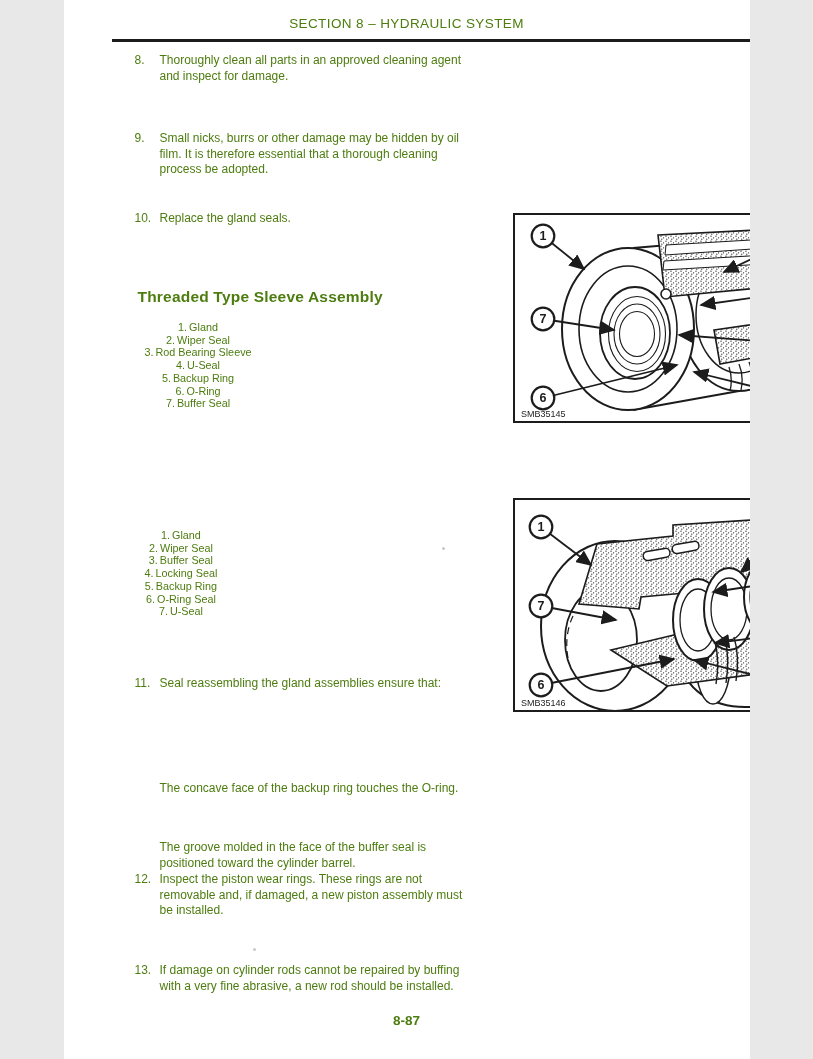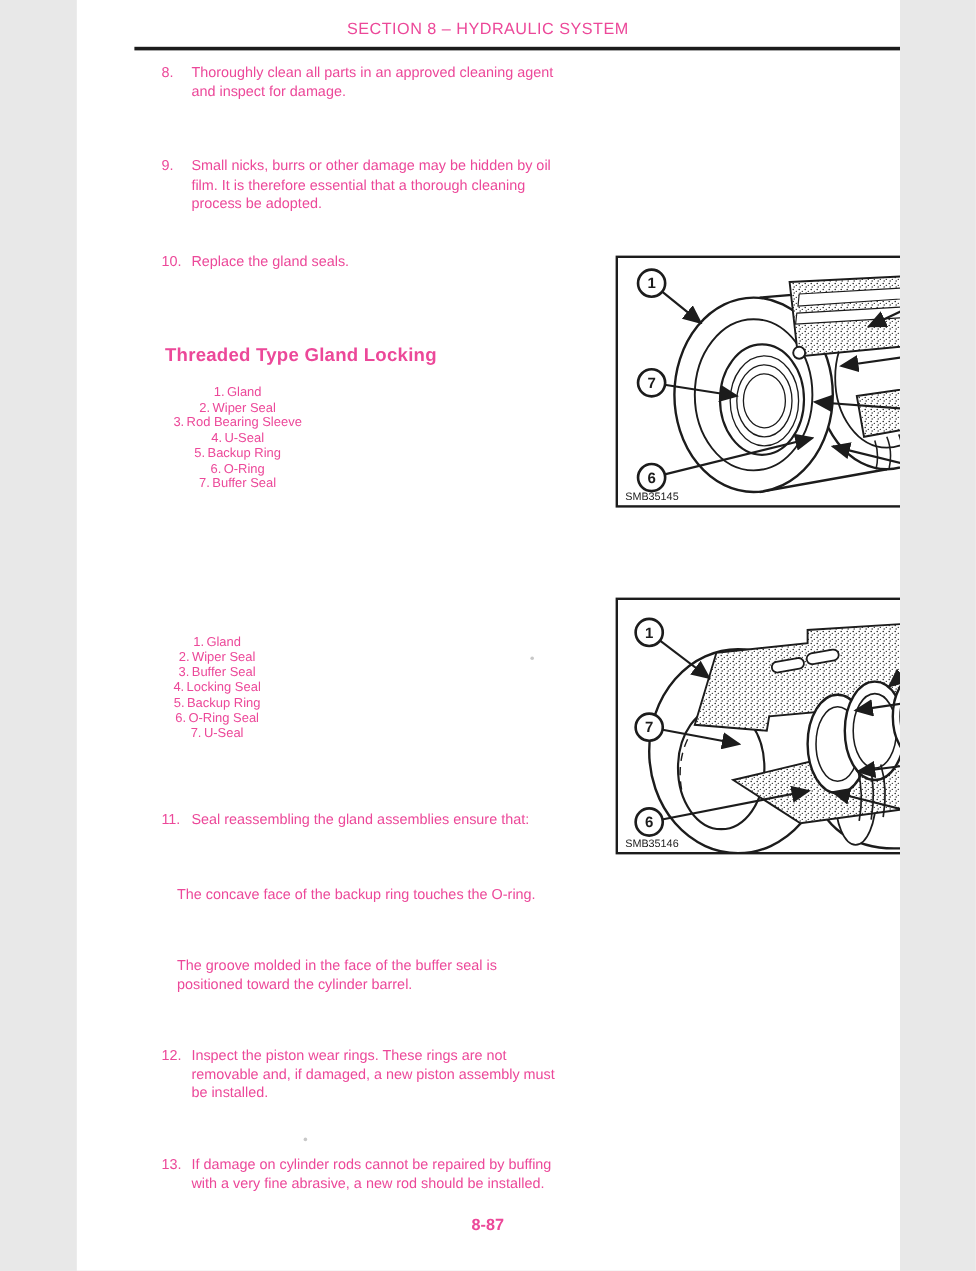--- a/index.html
+++ b/index.html
@@ -1,33 +1,33 @@
 <!DOCTYPE html>
 <html><head>
 <meta charset="utf-8">
 <style>
   html,body { margin:0; padding:0; background:#e8e8e8; }
   .page {
     position:relative; width:686px; height:1059px; margin:0 auto;
-    background:#ffffff; color:#ec4899;
+    background:#ffffff; color:#4d7c0f;
     font-family:"Liberation Sans", sans-serif;
     overflow:hidden;
   }
   .header-title {
     position:absolute; top:16px; left:0; width:100%;
     text-align:center; font-size:13.5px; letter-spacing:.4px;
   }
   .header-rule {
     position:absolute; top:39px; left:48px; width:718px; height:3px;
     background:#1c1c1c;
   }
   .step { position:absolute; left:71px; font-size:12px; line-height:15.6px; }
   .step .num { display:inline-block; width:25px; vertical-align:top; }
   .step .txt { display:inline-block; width:312px; vertical-align:top; }
-  .note { position:absolute; left:84px; width:312px; font-size:12px; line-height:15.6px; }
+  .note { position:absolute; left:96px; width:312px; font-size:12px; line-height:15.6px;margin-top:43px; }
   .section-heading {
     position:absolute; left:74px; margin:0;
     font-size:15.5px; font-weight:bold; letter-spacing:.2px;
   }
   .parts {
     position:absolute; left:79px; margin:0; padding:0; list-style:none;
     font-size:10.8px; line-height:12.7px;text-align:center;
   }
   .parts .pnum { display:inline-block; min-width:13px; }
   .figure {
@@ -68,21 +68,21 @@
   <div class="step" style="top:53px">
     <span class="num">8.</span><span class="txt">Thoroughly clean all parts in an approved cleaning agent and inspect for damage.</span>
   </div>
   <div class="step" style="top:131px">
     <span class="num">9.</span><span class="txt">Small nicks, burrs or other damage may be hidden by oil film. It is therefore essential that a thorough cleaning process be adopted.</span>
   </div>
   <div class="step" style="top:211px">
     <span class="num">10.</span><span class="txt">Replace the gland seals.</span>
   </div>
 
-  <h2 class="section-heading" style="top:288px">Threaded Type Gland Locking</h2>
+  <h2 class="section-heading" style="top:288px">Threaded Type Sleeve Assembly</h2>
   <ol class="parts" style="top:321px">
     <li><span class="pnum">1.</span><span>Gland</span></li>
     <li><span class="pnum">2.</span><span>Wiper Seal</span></li>
     <li><span class="pnum">3.</span><span>Rod Bearing Sleeve</span></li>
     <li><span class="pnum">4.</span><span>U-Seal</span></li>
     <li><span class="pnum">5.</span><span>Backup Ring</span></li>
     <li><span class="pnum">6.</span><span>O-Ring</span></li>
     <li><span class="pnum">7.</span><span>Buffer Seal</span></li>
   </ol>
 

